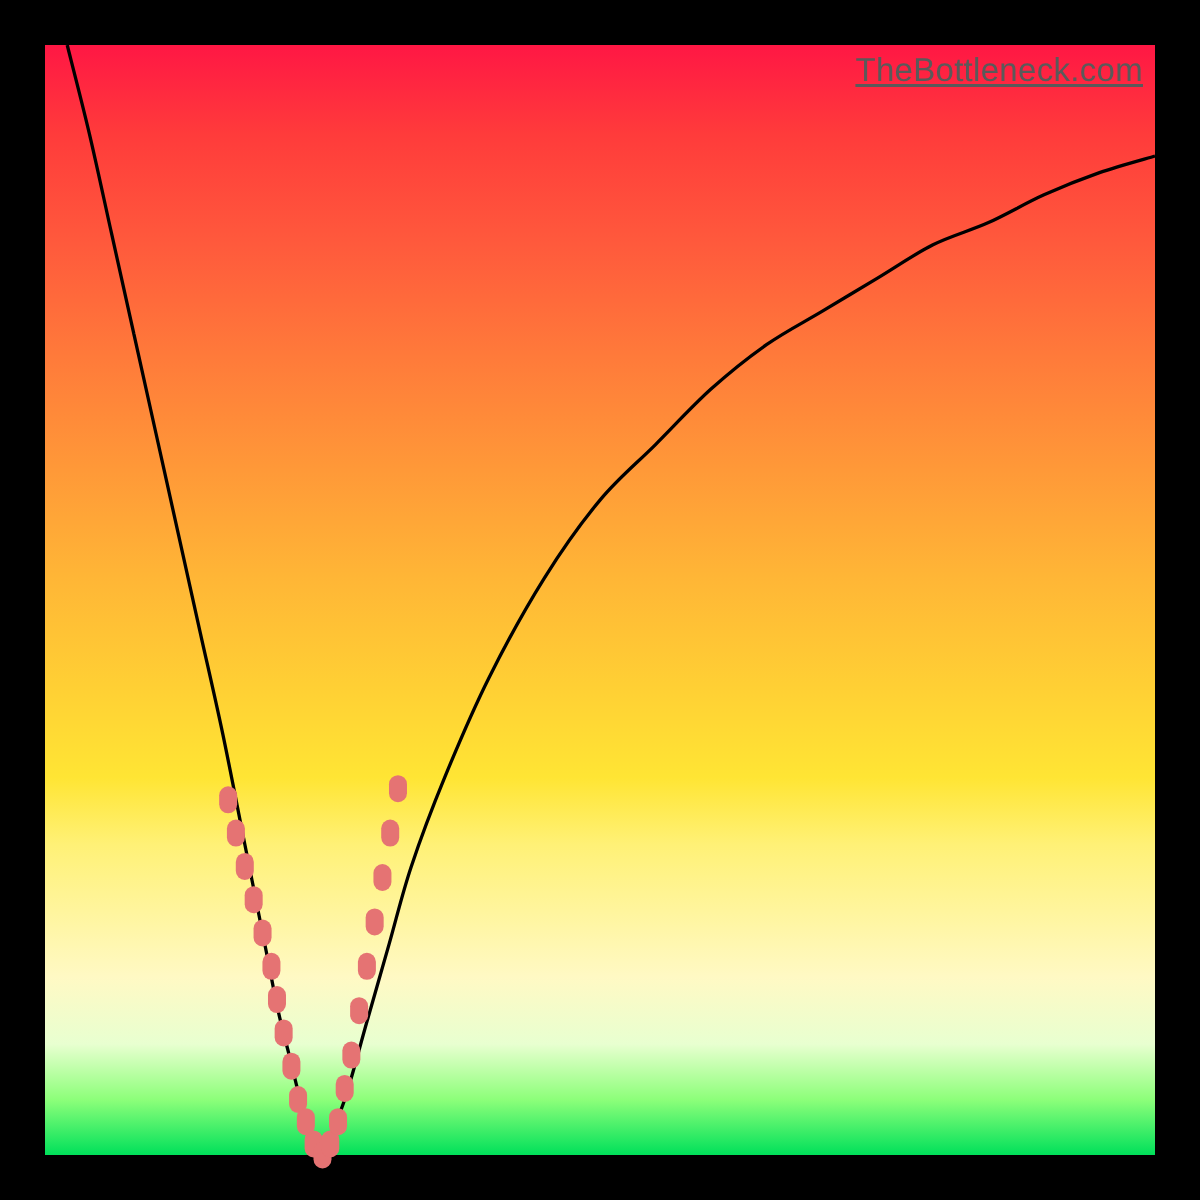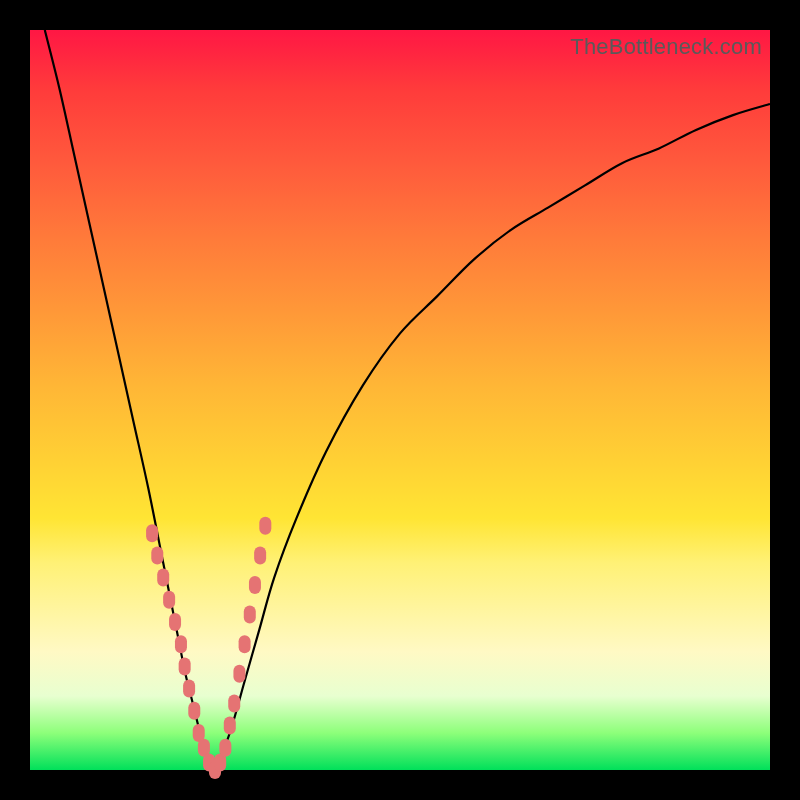--- a/index.html
+++ b/index.html
@@ -35,20 +35,21 @@
     );
   }
   .watermark {
     position: absolute;
     top: 4px;
     right: 8px;
     color: #5a5a5a;
     font-size: 22px;
     letter-spacing: 0.2px;
     z-index: 10;
+    text-decoration: underline;
   }
   svg.plot {
     position: absolute;
     left: 0;
     top: 0;
     width: 740px;
     height: 740px;
     overflow: visible;
   }
   .curve {

